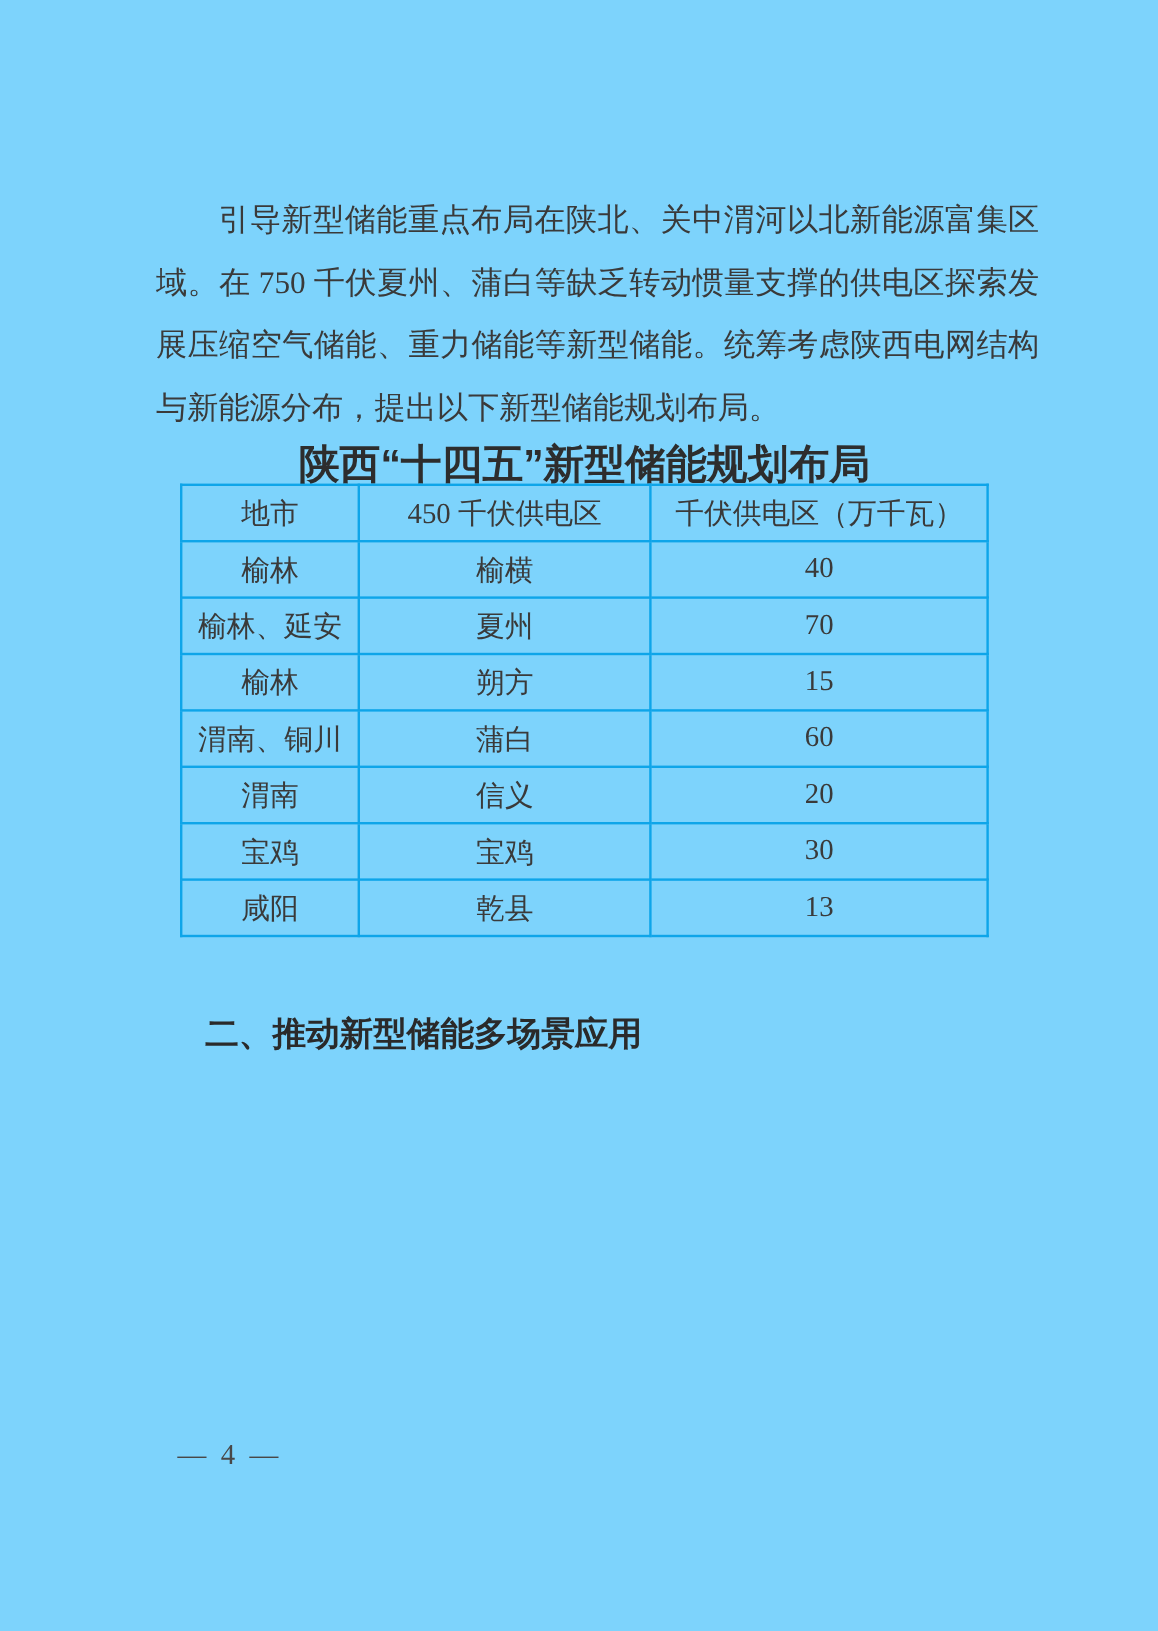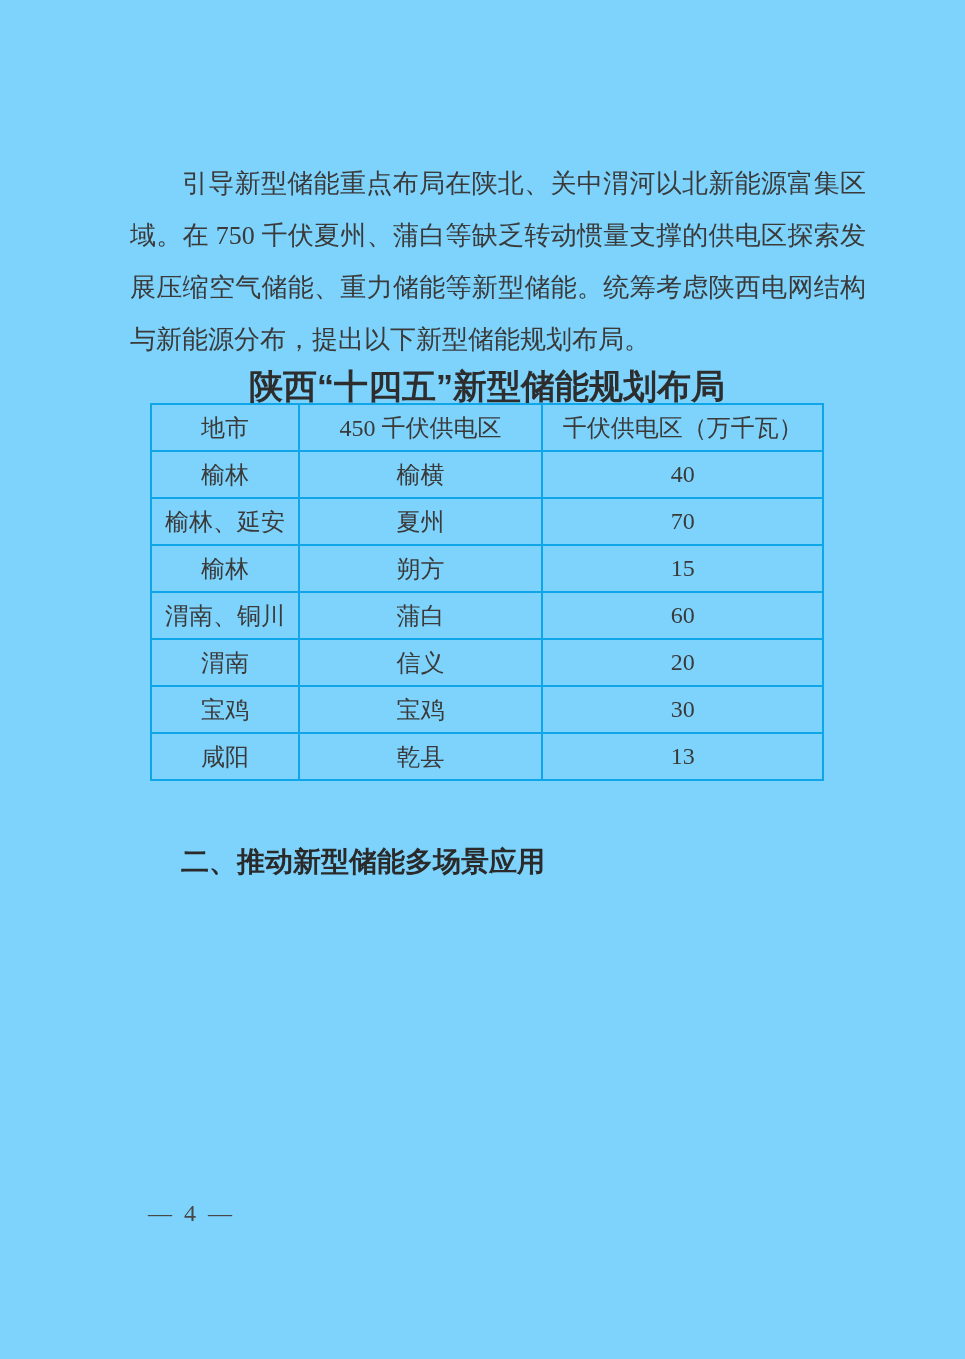--- a/index.html
+++ b/index.html
@@ -53,21 +53,21 @@
     font-size:24px;
     font-weight:normal;
     color:#3a3a3a;
     padding:0;
   }
   .col-city   { width:147px; }
   .col-area   { width:242px; }
   .col-scale  { width:279px; }
   .section-heading {
     position:absolute;
-    left:181px; top:843px;
+    left:171px; top:843px;
     margin:0;
     font-family:"Liberation Sans","DejaVu Sans",sans-serif;
     font-weight:bold;
     font-size:28px;
     color:#2a2a2a;
   }
   .clause-lead { font-weight:bold; }
   .dept-note { font-style:normal; }
   .page-number {
     position:absolute;

